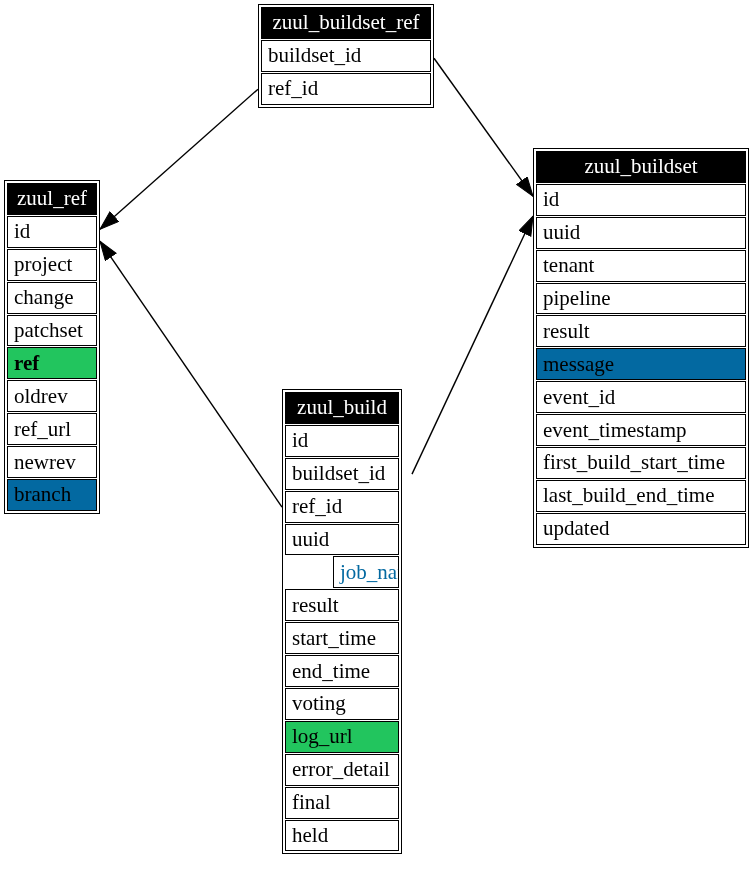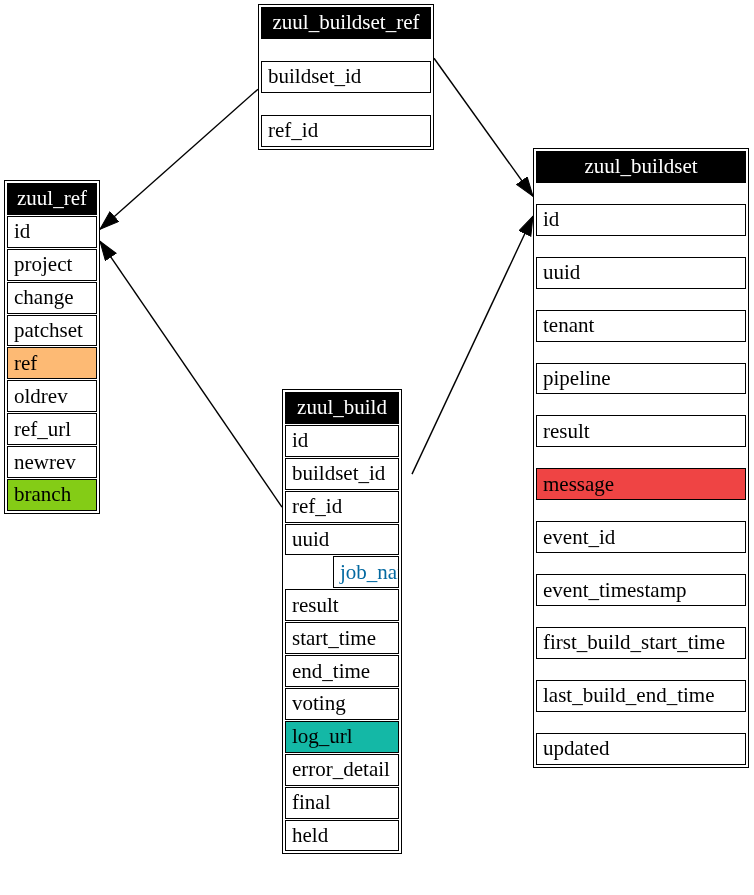--- a/index.html
+++ b/index.html
@@ -55,61 +55,61 @@
       </marker>
     </defs>
     <g id="edge-group">
         <line x1="258" y1="89.15" x2="100" y2="229.25" stroke="#000000" stroke-width="1.4" marker-end="url(#arrowhead)"></line>
         <line x1="434" y1="58.25" x2="533" y2="196.25" stroke="#000000" stroke-width="1.4" marker-end="url(#arrowhead)"></line>
         <line x1="282" y1="507.04999999999995" x2="100" y2="241.25" stroke="#000000" stroke-width="1.4" marker-end="url(#arrowhead)"></line>
         <line x1="412" y1="474.15" x2="533" y2="216.25" stroke="#000000" stroke-width="1.4" marker-end="url(#arrowhead)"></line>
       </g>
   </svg>
   <div id="table-host">
-      <div class="erd-table" style="left: 258px; top: 4px; width: 176px; border-color: rgb(0, 0, 0); background: rgb(255, 255, 255); gap: 21px;">
+      <div class="erd-table" style="left: 258px; top: 4px; width: 176px; border-color: rgb(0, 0, 0); background: rgb(255, 255, 255);">
         <div class="erd-cell erd-header" style="background: rgb(0, 0, 0); color: rgb(255, 255, 255); border-color: rgb(0, 0, 0);">zuul_buildset_ref</div>
         <div class="erd-cell" style="background: rgb(255, 255, 255); color: rgb(0, 0, 0); border-color: rgb(0, 0, 0);">buildset_id</div>
         <div class="erd-cell" style="background: rgb(255, 255, 255); color: rgb(0, 0, 0); border-color: rgb(0, 0, 0);">ref_id</div>
       </div>
       <div class="erd-table" style="left: 4px; top: 180px; width: 96px; border-color: rgb(0, 0, 0); background: rgb(255, 255, 255);">
         <div class="erd-cell erd-header" style="background: rgb(0, 0, 0); color: rgb(255, 255, 255); border-color: rgb(0, 0, 0);">zuul_ref</div>
         <div class="erd-cell" style="background: rgb(255, 255, 255); color: rgb(0, 0, 0); border-color: rgb(0, 0, 0);">id</div>
         <div class="erd-cell" style="background: rgb(255, 255, 255); color: rgb(0, 0, 0); border-color: rgb(0, 0, 0);">project</div>
         <div class="erd-cell" style="background: rgb(255, 255, 255); color: rgb(0, 0, 0); border-color: rgb(0, 0, 0);">change</div>
         <div class="erd-cell" style="background: rgb(255, 255, 255); color: rgb(0, 0, 0); border-color: rgb(0, 0, 0);">patchset</div>
-        <div class="erd-cell" style="background: #fdba74; color: rgb(0, 0, 0); border-color: rgb(0, 0, 0);">ref</div>
+        <div class="erd-cell" style="background: #22c55e; color: rgb(0, 0, 0); border-color: rgb(0, 0, 0); font-weight: bold;">ref</div>
         <div class="erd-cell" style="background: rgb(255, 255, 255); color: rgb(0, 0, 0); border-color: rgb(0, 0, 0);">oldrev</div>
         <div class="erd-cell" style="background: rgb(255, 255, 255); color: rgb(0, 0, 0); border-color: rgb(0, 0, 0);">ref_url</div>
         <div class="erd-cell" style="background: rgb(255, 255, 255); color: rgb(0, 0, 0); border-color: rgb(0, 0, 0);">newrev</div>
-        <div class="erd-cell" style="background: #84cc16; color: rgb(0, 0, 0); border-color: rgb(0, 0, 0);">branch</div>
+        <div class="erd-cell" style="background: #0369a1; color: rgb(0, 0, 0); border-color: rgb(0, 0, 0);">branch</div>
       </div>
-      <div class="erd-table" style="left: 533px; top: 148px; width: 216px; border-color: rgb(0, 0, 0); background: rgb(255, 255, 255); gap: 20px;">
+      <div class="erd-table" style="left: 533px; top: 148px; width: 216px; border-color: rgb(0, 0, 0); background: rgb(255, 255, 255);">
         <div class="erd-cell erd-header" style="background: rgb(0, 0, 0); color: rgb(255, 255, 255); border-color: rgb(0, 0, 0);">zuul_buildset</div>
         <div class="erd-cell" style="background: rgb(255, 255, 255); color: rgb(0, 0, 0); border-color: rgb(0, 0, 0);">id</div>
         <div class="erd-cell" style="background: rgb(255, 255, 255); color: rgb(0, 0, 0); border-color: rgb(0, 0, 0);">uuid</div>
         <div class="erd-cell" style="background: rgb(255, 255, 255); color: rgb(0, 0, 0); border-color: rgb(0, 0, 0);">tenant</div>
         <div class="erd-cell" style="background: rgb(255, 255, 255); color: rgb(0, 0, 0); border-color: rgb(0, 0, 0);">pipeline</div>
         <div class="erd-cell" style="background: rgb(255, 255, 255); color: rgb(0, 0, 0); border-color: rgb(0, 0, 0);">result</div>
-        <div class="erd-cell" style="background: #ef4444; color: rgb(0, 0, 0); border-color: rgb(0, 0, 0); text-align: right;">message</div>
+        <div class="erd-cell" style="background: #0369a1; color: rgb(0, 0, 0); border-color: rgb(0, 0, 0); text-align: right;">message</div>
         <div class="erd-cell" style="background: rgb(255, 255, 255); color: rgb(0, 0, 0); border-color: rgb(0, 0, 0);">event_id</div>
         <div class="erd-cell" style="background: rgb(255, 255, 255); color: rgb(0, 0, 0); border-color: rgb(0, 0, 0);">event_timestamp</div>
         <div class="erd-cell" style="background: rgb(255, 255, 255); color: rgb(0, 0, 0); border-color: rgb(0, 0, 0);">first_build_start_time</div>
         <div class="erd-cell" style="background: rgb(255, 255, 255); color: rgb(0, 0, 0); border-color: rgb(0, 0, 0);">last_build_end_time</div>
         <div class="erd-cell" style="background: rgb(255, 255, 255); color: rgb(0, 0, 0); border-color: rgb(0, 0, 0);">updated</div>
       </div>
       <div class="erd-table" style="left: 282px; top: 389px; width: 120px; border-color: rgb(0, 0, 0); background: rgb(255, 255, 255);">
         <div class="erd-cell erd-header" style="background: rgb(0, 0, 0); color: rgb(255, 255, 255); border-color: rgb(0, 0, 0);">zuul_build</div>
         <div class="erd-cell" style="background: rgb(255, 255, 255); color: rgb(0, 0, 0); border-color: rgb(0, 0, 0);">id</div>
         <div class="erd-cell" style="background: rgb(255, 255, 255); color: rgb(0, 0, 0); border-color: rgb(0, 0, 0);">buildset_id</div>
         <div class="erd-cell" style="background: rgb(255, 255, 255); color: rgb(0, 0, 0); border-color: rgb(0, 0, 0);">ref_id</div>
         <div class="erd-cell" style="background: rgb(255, 255, 255); color: rgb(0, 0, 0); border-color: rgb(0, 0, 0);">uuid</div>
         <div class="erd-cell" style="background: rgb(255, 255, 255); color: #0369a1; border-color: rgb(0, 0, 0); margin-left: 48px;">job_name</div>
         <div class="erd-cell" style="background: rgb(255, 255, 255); color: rgb(0, 0, 0); border-color: rgb(0, 0, 0);">result</div>
         <div class="erd-cell" style="background: rgb(255, 255, 255); color: rgb(0, 0, 0); border-color: rgb(0, 0, 0);">start_time</div>
         <div class="erd-cell" style="background: rgb(255, 255, 255); color: rgb(0, 0, 0); border-color: rgb(0, 0, 0);">end_time</div>
         <div class="erd-cell" style="background: rgb(255, 255, 255); color: rgb(0, 0, 0); border-color: rgb(0, 0, 0);">voting</div>
-        <div class="erd-cell" style="background: #14b8a6; color: rgb(0, 0, 0); border-color: rgb(0, 0, 0);">log_url</div>
+        <div class="erd-cell" style="background: #22c55e; color: rgb(0, 0, 0); border-color: rgb(0, 0, 0);">log_url</div>
         <div class="erd-cell" style="background: rgb(255, 255, 255); color: rgb(0, 0, 0); border-color: rgb(0, 0, 0);">error_detail</div>
         <div class="erd-cell" style="background: rgb(255, 255, 255); color: rgb(0, 0, 0); border-color: rgb(0, 0, 0);">final</div>
         <div class="erd-cell" style="background: rgb(255, 255, 255); color: rgb(0, 0, 0); border-color: rgb(0, 0, 0);">held</div>
       </div>
     </div>
 </div>
 
 </body></html>

